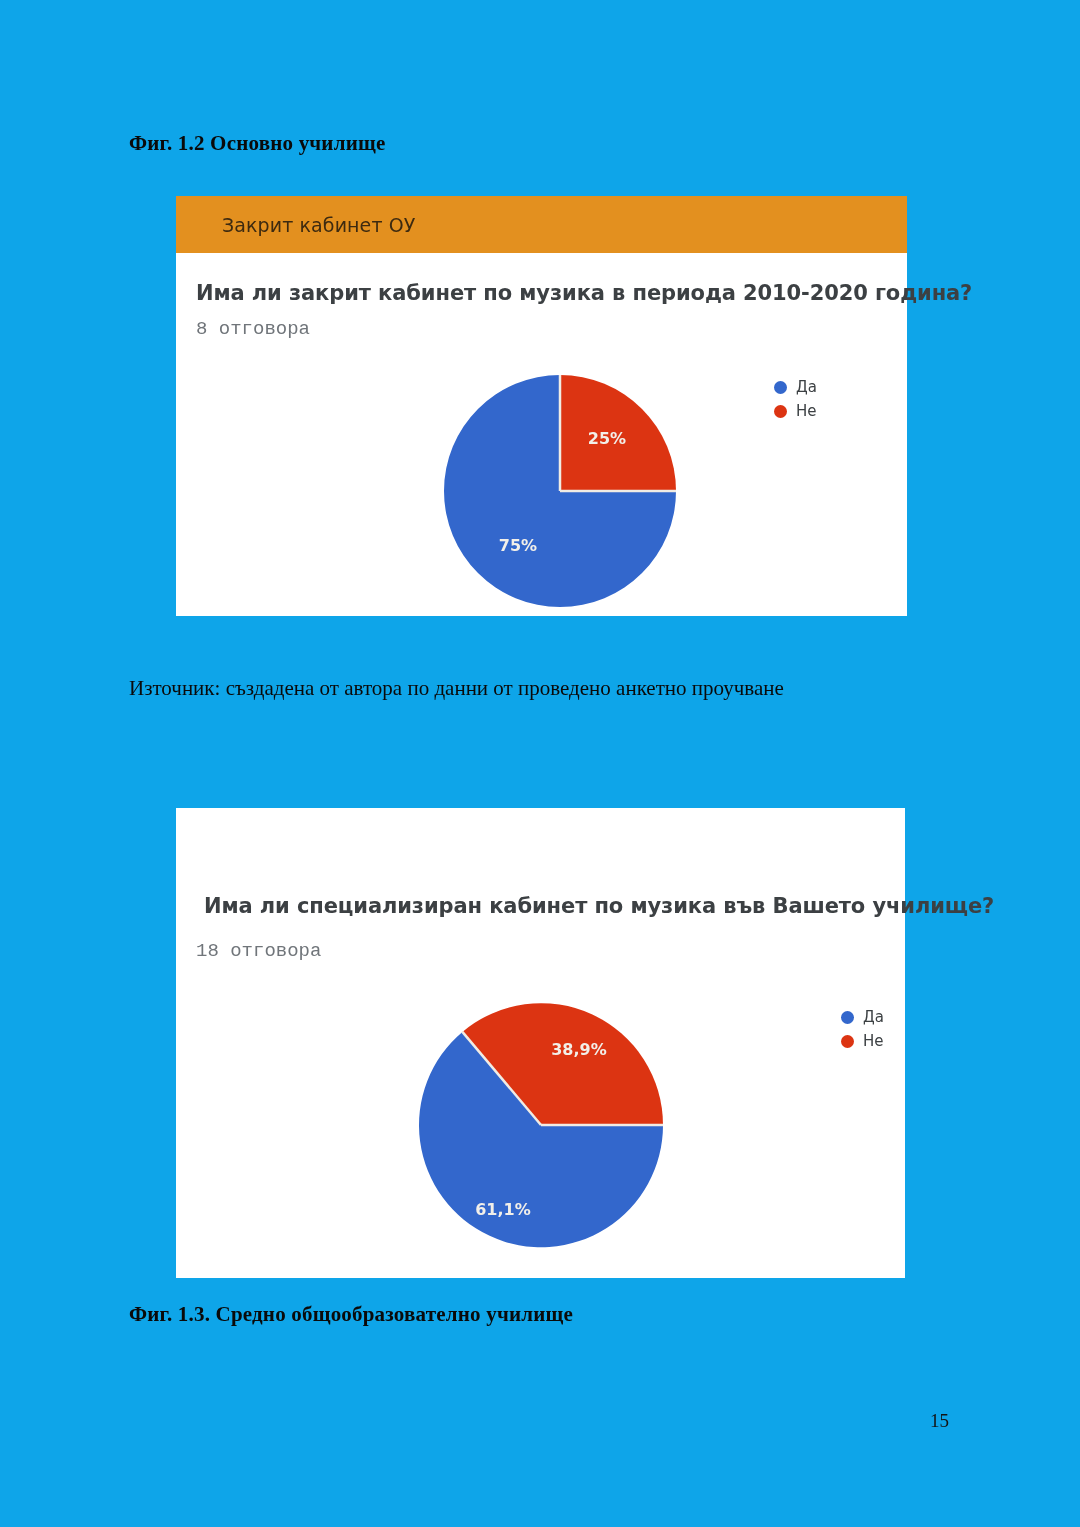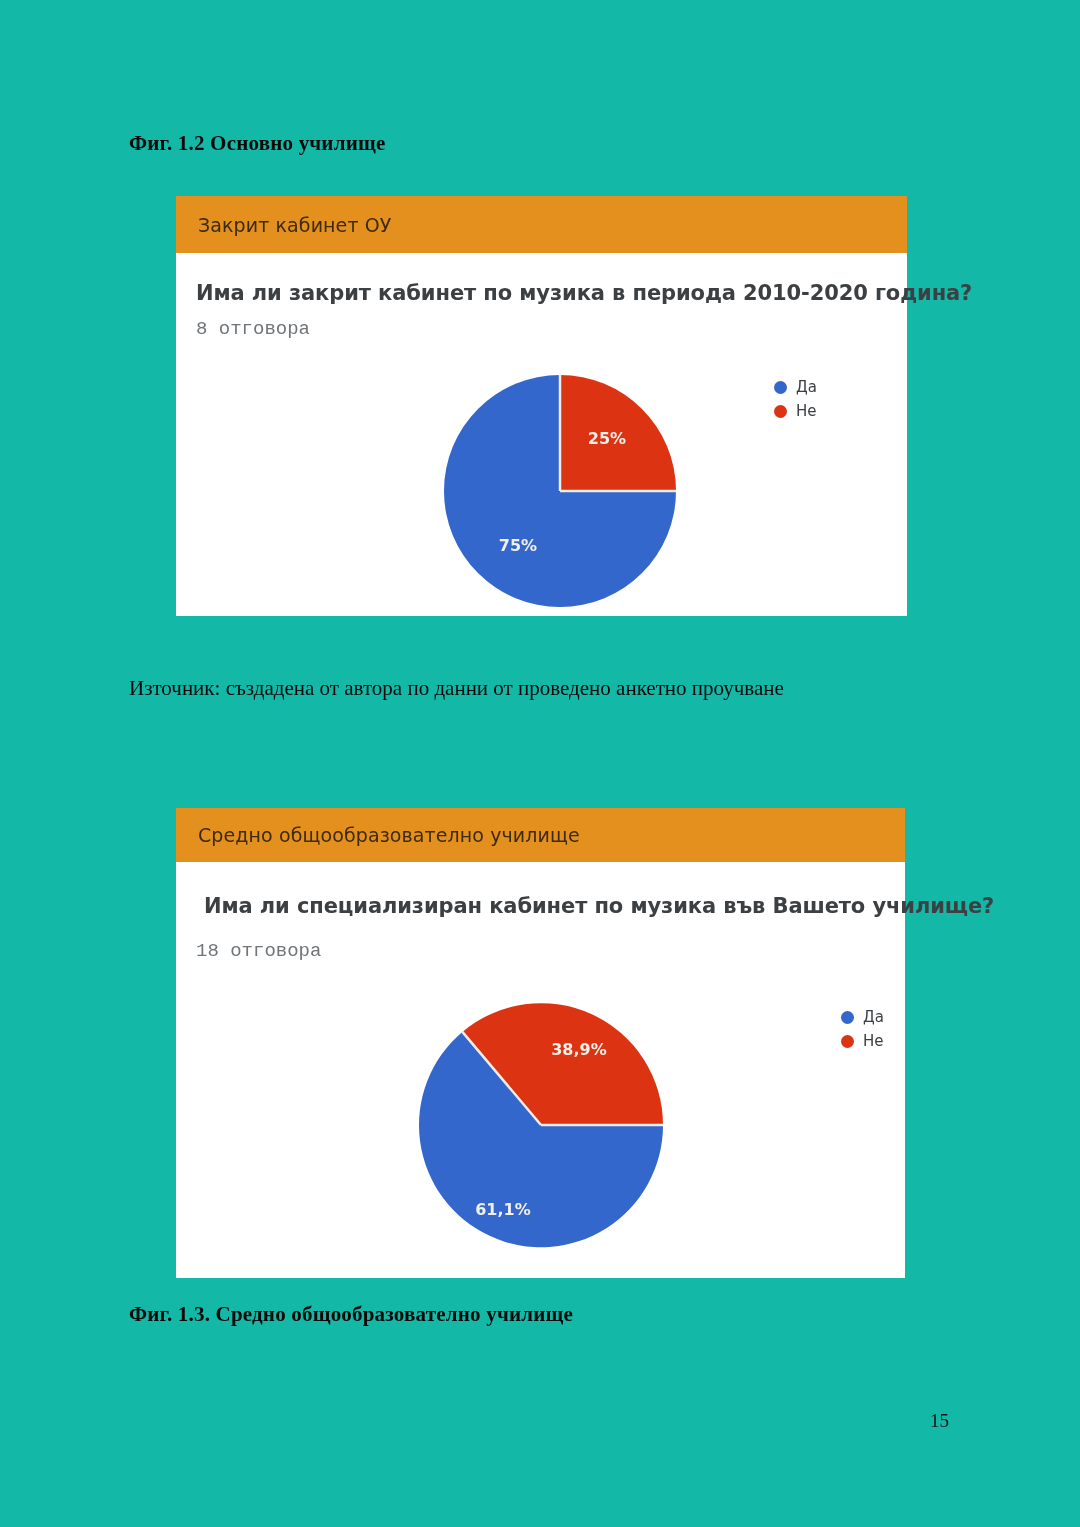--- a/index.html
+++ b/index.html
@@ -12,21 +12,21 @@
     height: 1527px;
     position: relative;
     font-family: "Liberation Serif", "DejaVu Serif", serif;
     color: #000000;
     overflow: hidden;
   }
 
   .page {
     position: absolute;
     inset: 0;
-    background: #14b8a6;
+    background: #0ea5e9;
   }
 
   
   .fig-caption {
     position: absolute;
     font-family: "Liberation Serif", "DejaVu Serif", serif;
     font-weight: bold;
     font-size: 21px;
     letter-spacing: 0.2px;
     color: #0a0a0a;
@@ -59,20 +59,21 @@
     align-items: center;
     background: #e3901f;
   }
   .card-header-title {
     font-family: "DejaVu Sans", "Liberation Sans", sans-serif;
     font-size: 19px;
     color: #3d2a10;
     padding-left: 22px;
     letter-spacing: 0.1px;
     white-space: nowrap;
+    margin-left: 24px;
   }
   .card-question {
     position: absolute;
     font-family: "DejaVu Sans", "Liberation Sans", sans-serif;
     font-size: 21px;
     color: #3c4043;
     white-space: nowrap;
     letter-spacing: -0.1px;
     font-weight: bold;
   }
@@ -168,23 +169,20 @@
         <span class="legend-swatch" style="background:#dc3412;"></span>
         <span class="legend-label">Не</span>
       </div>
     </div>
   </div>
 
   <div class="source-line" style="left:129px; top:676px;">Източник: създадена от автора по данни от проведено анкетно проучване</div>
 
   <div class="card" style="left:176px; top:808px; width:729px; height:470px;">
 
-    <div class="card-header" style="width:729px; height:54px;">
-      <span class="card-header-title">Средно общообразователно училище</span>
-    </div>
 
     <div class="card-question" style="left:28px; top:86px;">Има ли специализиран кабинет по музика във Вашето училище?</div>
 
     <div class="card-responses" style="left:20px; top:132px;">18 отговора</div>
 
     <div class="pie-wrap" style="left:239px; top:187px; width:252px; height:260px;">
       <svg class="pie-svg" width="252" height="260" viewBox="0 0 252 260">
 
         <path d="M 126 130 L 248 130 A 122 122 0 1 1 47.4 36.9 L 126 130 Z" fill="#3367cc"></path>
 

